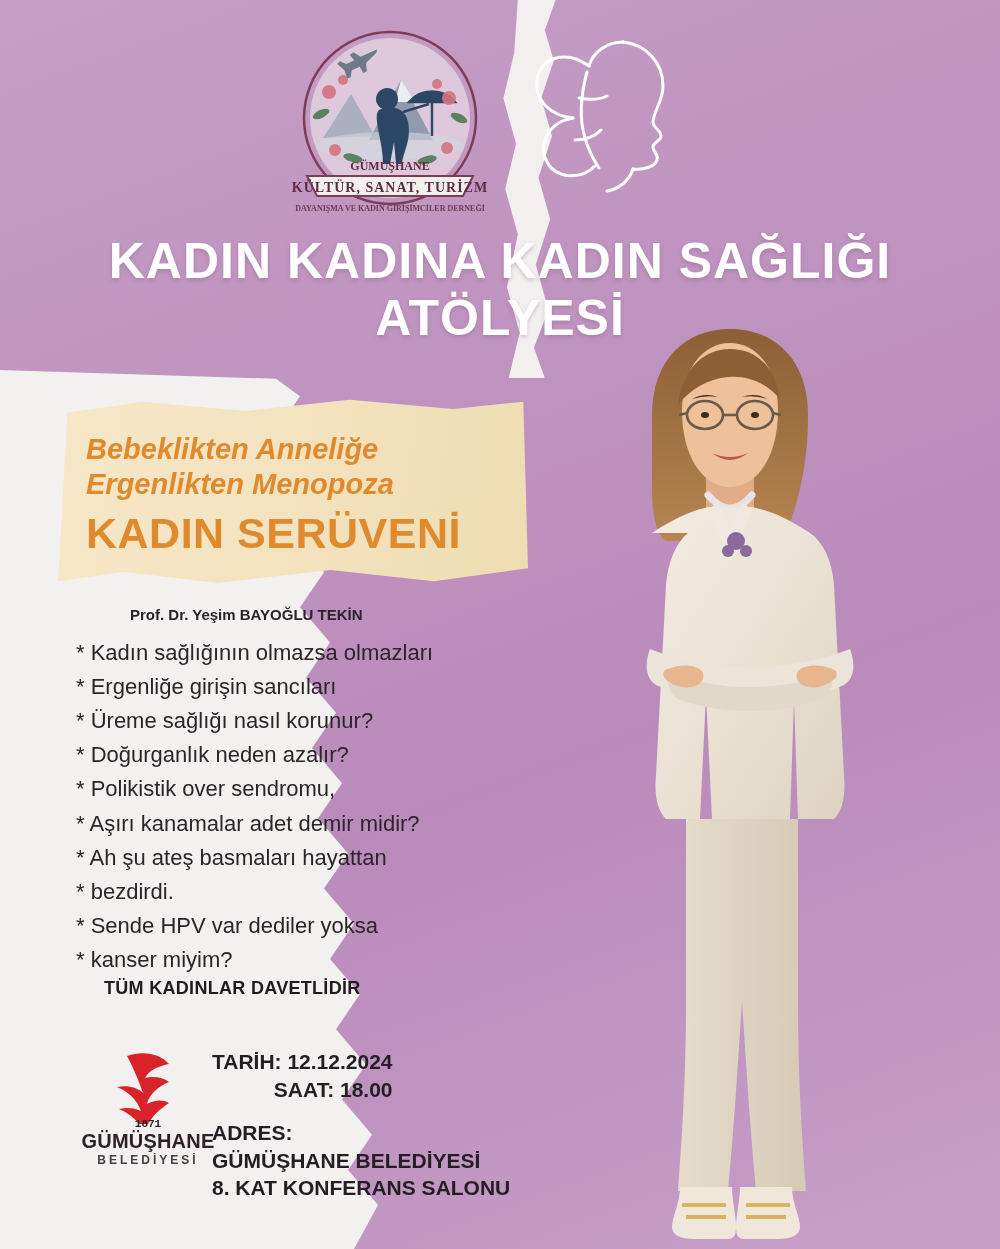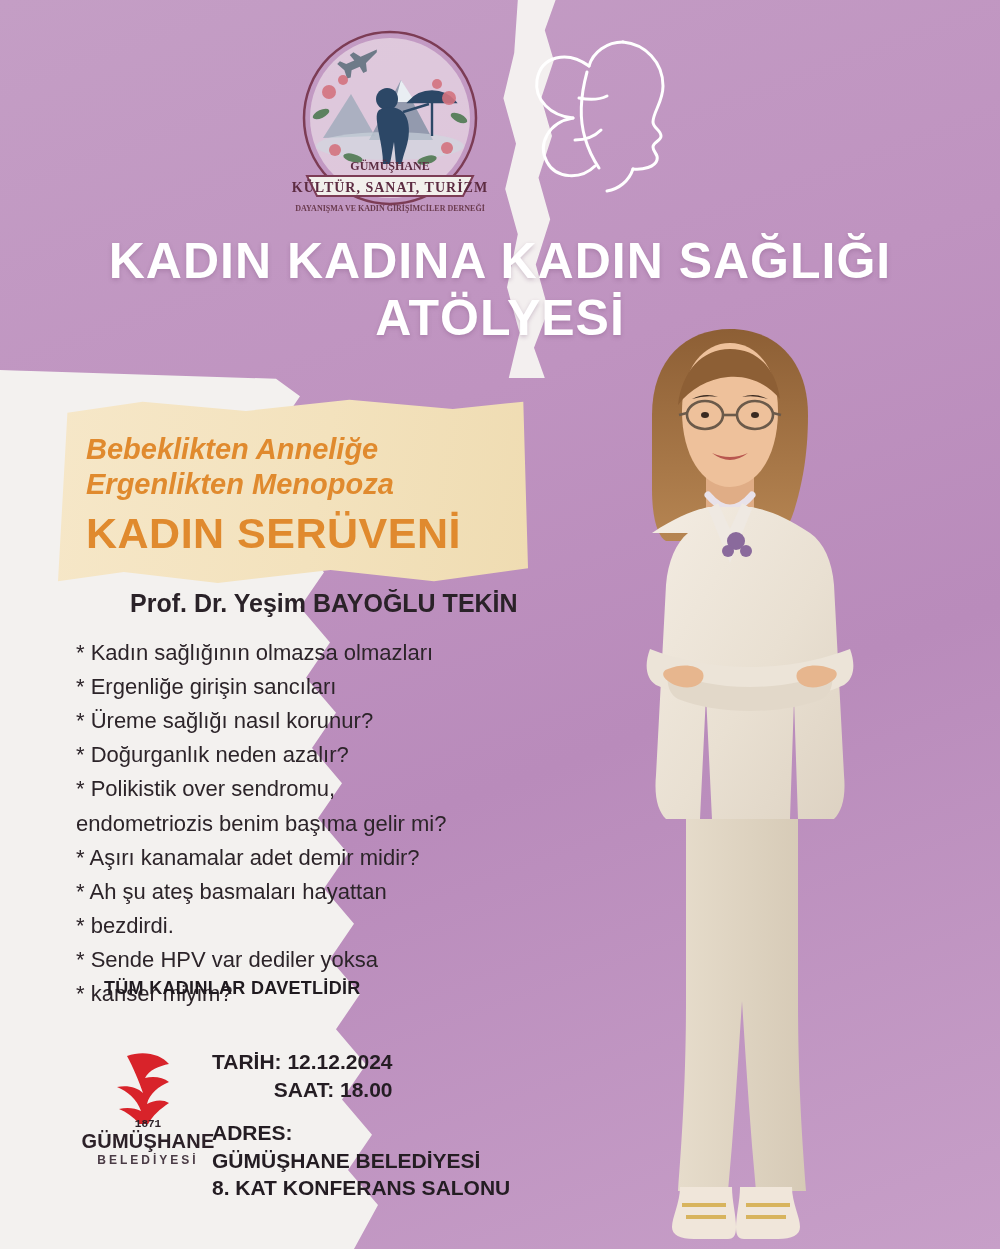--- a/index.html
+++ b/index.html
@@ -119,22 +119,22 @@
     font-size: 43px;
     font-style: normal;
     letter-spacing: .5px;
     margin-top: 4px;
   }
 
   
   .speaker {
     position: absolute;
     left: 130px;
-    top: 589px;
-    font-size: 25px;
+    top: 606px;
+    font-size: 15px;
     font-weight: 700;
     color: #2a2228;
   }
   .bullets {
     position: absolute;
     left: 76px;
     top: 636px;
     width: 450px;
     color: #2c2429;
     font-size: 22px;
@@ -280,21 +280,20 @@
   </div>
 
   <div class="speaker">Prof. Dr. Yeşim BAYOĞLU TEKİN</div>
 
   <div class="bullets">
     <p>* Kadın sağlığının olmazsa olmazları</p>
     <p>* Ergenliğe girişin sancıları</p>
     <p>* Üreme sağlığı nasıl korunur?</p>
     <p>* Doğurganlık neden azalır?</p>
     <p>* Polikistik over sendromu,</p>
-    <p>endometriozis benim başıma gelir mi?</p>
     <p>* Aşırı kanamalar adet demir midir?</p>
     <p>* Ah şu ateş basmaları hayattan</p>
     <p>* bezdirdi.</p>
     <p>* Sende HPV var dediler yoksa</p>
     <p>* kanser miyim?</p>
   </div>
 
   <div class="invite">TÜM KADINLAR DAVETLİDİR</div>
 
   <div class="muni">

